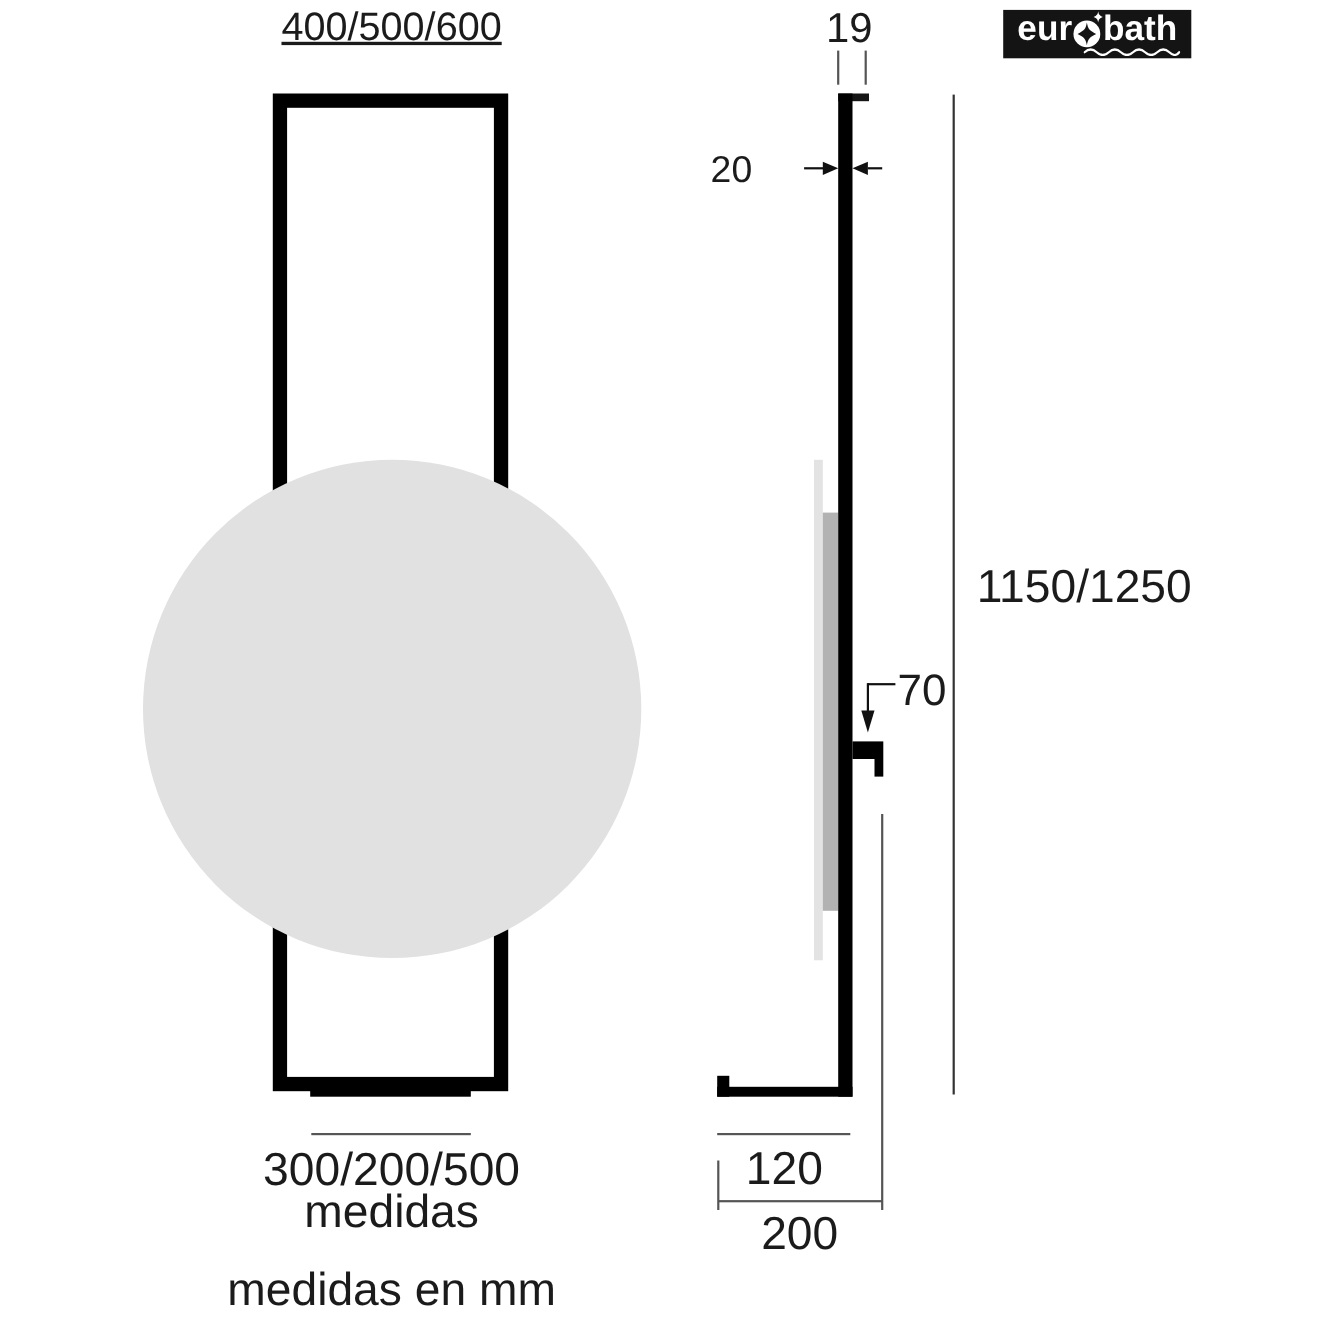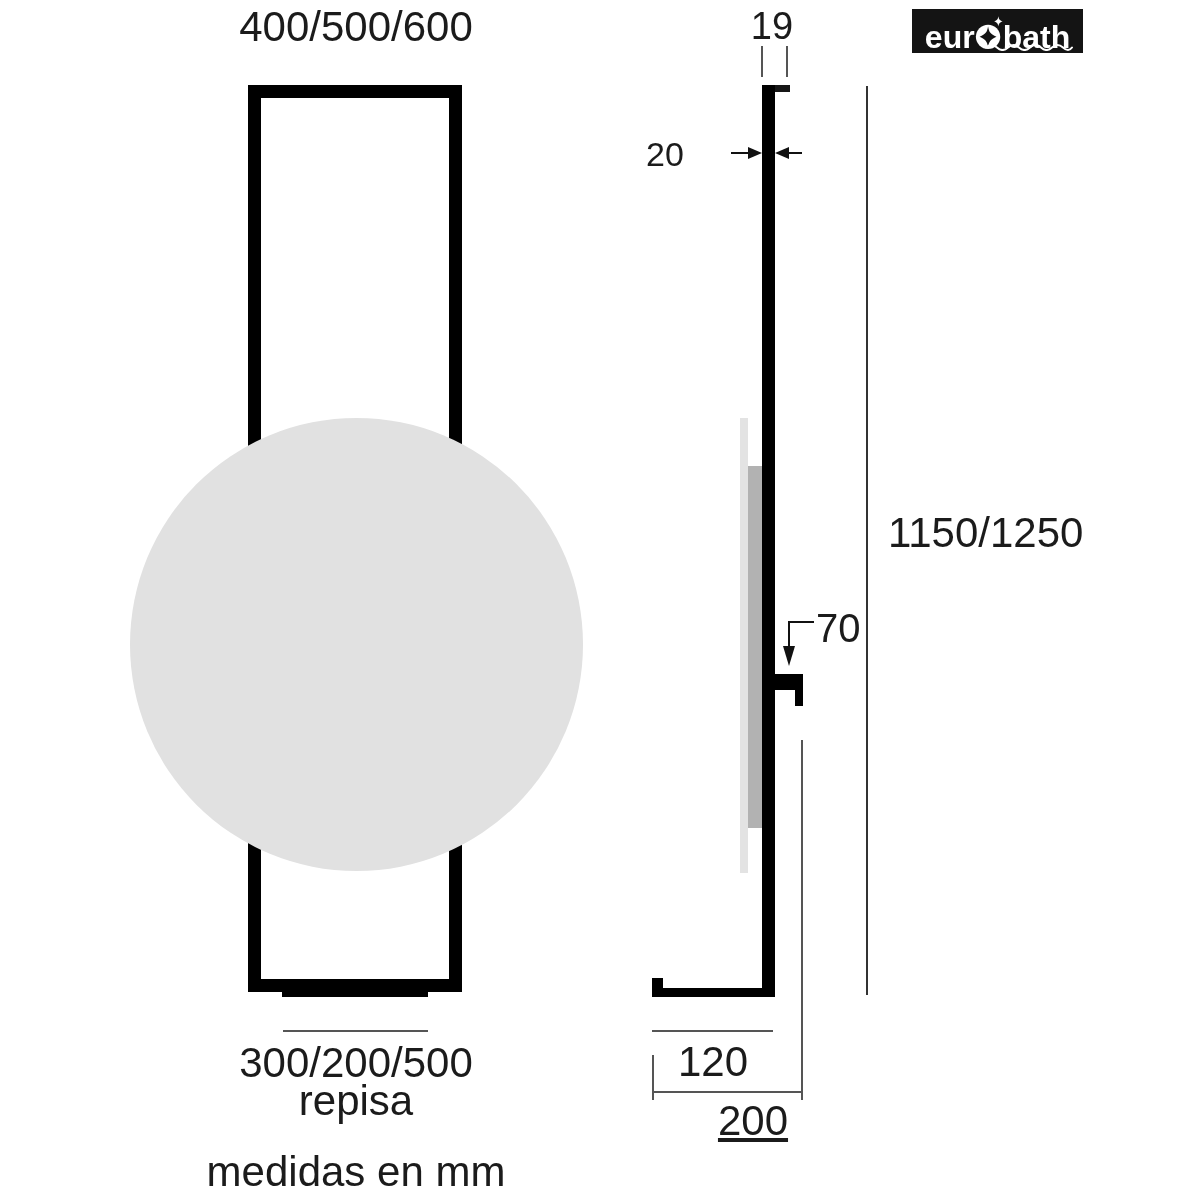--- a/index.html
+++ b/index.html
@@ -18,21 +18,21 @@
     background:#ffffff;
     font-family:"Liberation Sans","DejaVu Sans",sans-serif;
     color:var(--ink);
     overflow:hidden;
   }
   .abs{position:absolute;}
   .lbl{line-height:1;white-space:nowrap;color:var(--ink);}
   .ctr{text-align:center;}
 
   
-  .fv-title{left:156px;top:6px;width:400px;font-size:42px;}
+  .fv-title{left:156px;top:6px;width:400px;font-size:36px;text-decoration:underline;}
   .fv-frame{left:248px;top:85px;width:214px;height:907px;border:13px solid var(--profile);box-sizing:border-box;}
   .fv-circle{left:130px;top:418px;width:453px;height:453px;border-radius:50%;background:var(--mirror_fill);}
   .fv-shelf{left:282px;top:987px;width:146px;height:10px;background:var(--profile);}
   .fv-shelf-dimline{left:283px;top:1030px;width:145px;height:2px;background:var(--thin_line);}
   .fv-shelf-label{left:156px;top:1042px;width:400px;font-size:42px;}
   .fv-shelf-name{left:156px;top:1080px;width:400px;font-size:42px;}
   .footer-note{left:156px;top:1151px;width:400px;font-size:42px;}
 
   
   .sv-bar{left:762px;top:85px;width:13px;height:912px;background:var(--profile);}
@@ -55,46 +55,46 @@
   .sv-60-label{left:816px;top:608px;font-size:40px;}
   .sv-height-line{left:866px;top:86px;width:2px;height:909px;background:#333;}
   .sv-height-label{left:888px;top:512px;font-size:42px;}
   .sv-foot-h{left:652px;top:988px;width:123px;height:9px;background:var(--profile);}
   .sv-foot-tab{left:652px;top:978px;width:11px;height:19px;background:var(--profile);}
   .sv-hook-ext{left:801px;top:740px;width:2px;height:360px;background:var(--thin_line);}
   .sv-140-line{left:652px;top:1030px;width:121px;height:2px;background:var(--thin_line);}
   .sv-140-label{left:663px;top:1041px;width:100px;font-size:42px;}
   .sv-200-tick{left:652px;top:1055px;width:2px;height:45px;background:var(--thin_line);}
   .sv-200-line{left:653px;top:1091px;width:149px;height:2px;background:var(--thin_line);}
-  .sv-200-label{left:703px;top:1100px;width:100px;font-size:42px;text-decoration:underline;}
+  .sv-200-label{left:677px;top:1100px;width:100px;font-size:42px;}
 
   
   .logo{
     left:912px;top:9px;width:171px;height:44px;
     background:var(--logo_bg);
-    display:flex;align-items:flex-end;justify-content:center;
+    display:flex;align-items:flex-start;justify-content:center;
   }
   .logo-text{color:var(--logo_fg);font-size:32px;font-weight:700;letter-spacing:0;line-height:1;}
   .logo-mark{width:30px;height:38px;margin:0 -1px;display:block;}
   .logo-wave{position:absolute;right:10px;bottom:2px;width:88px;height:9px;display:block;}
 </style>
 </head>
 <body>
 
 <div class="canvas">
 
   <div class="abs lbl ctr fv-title">400/500/600</div>
 
   <div class="abs fv-frame"></div>
   <div class="abs fv-circle"></div>
   <div class="abs fv-shelf"></div>
   <div class="abs fv-shelf-dimline"></div>
 
   <div class="abs lbl ctr fv-shelf-label">300/200/500</div>
-  <div class="abs lbl ctr fv-shelf-name">repisa</div>
+  <div class="abs lbl ctr fv-shelf-name">medidas</div>
   <div class="abs lbl ctr footer-note">medidas en mm</div>
 
   <div class="abs lbl ctr sv-35-label">19</div>
   <div class="abs sv-ext35-l"></div>
   <div class="abs sv-ext35-r"></div>
   <div class="abs sv-top-tab"></div>
 
   <div class="abs lbl sv-20-label">20</div>
   <div class="abs sv-20-line-l"></div>
   <div class="abs sv-20-arrow-l"></div>

